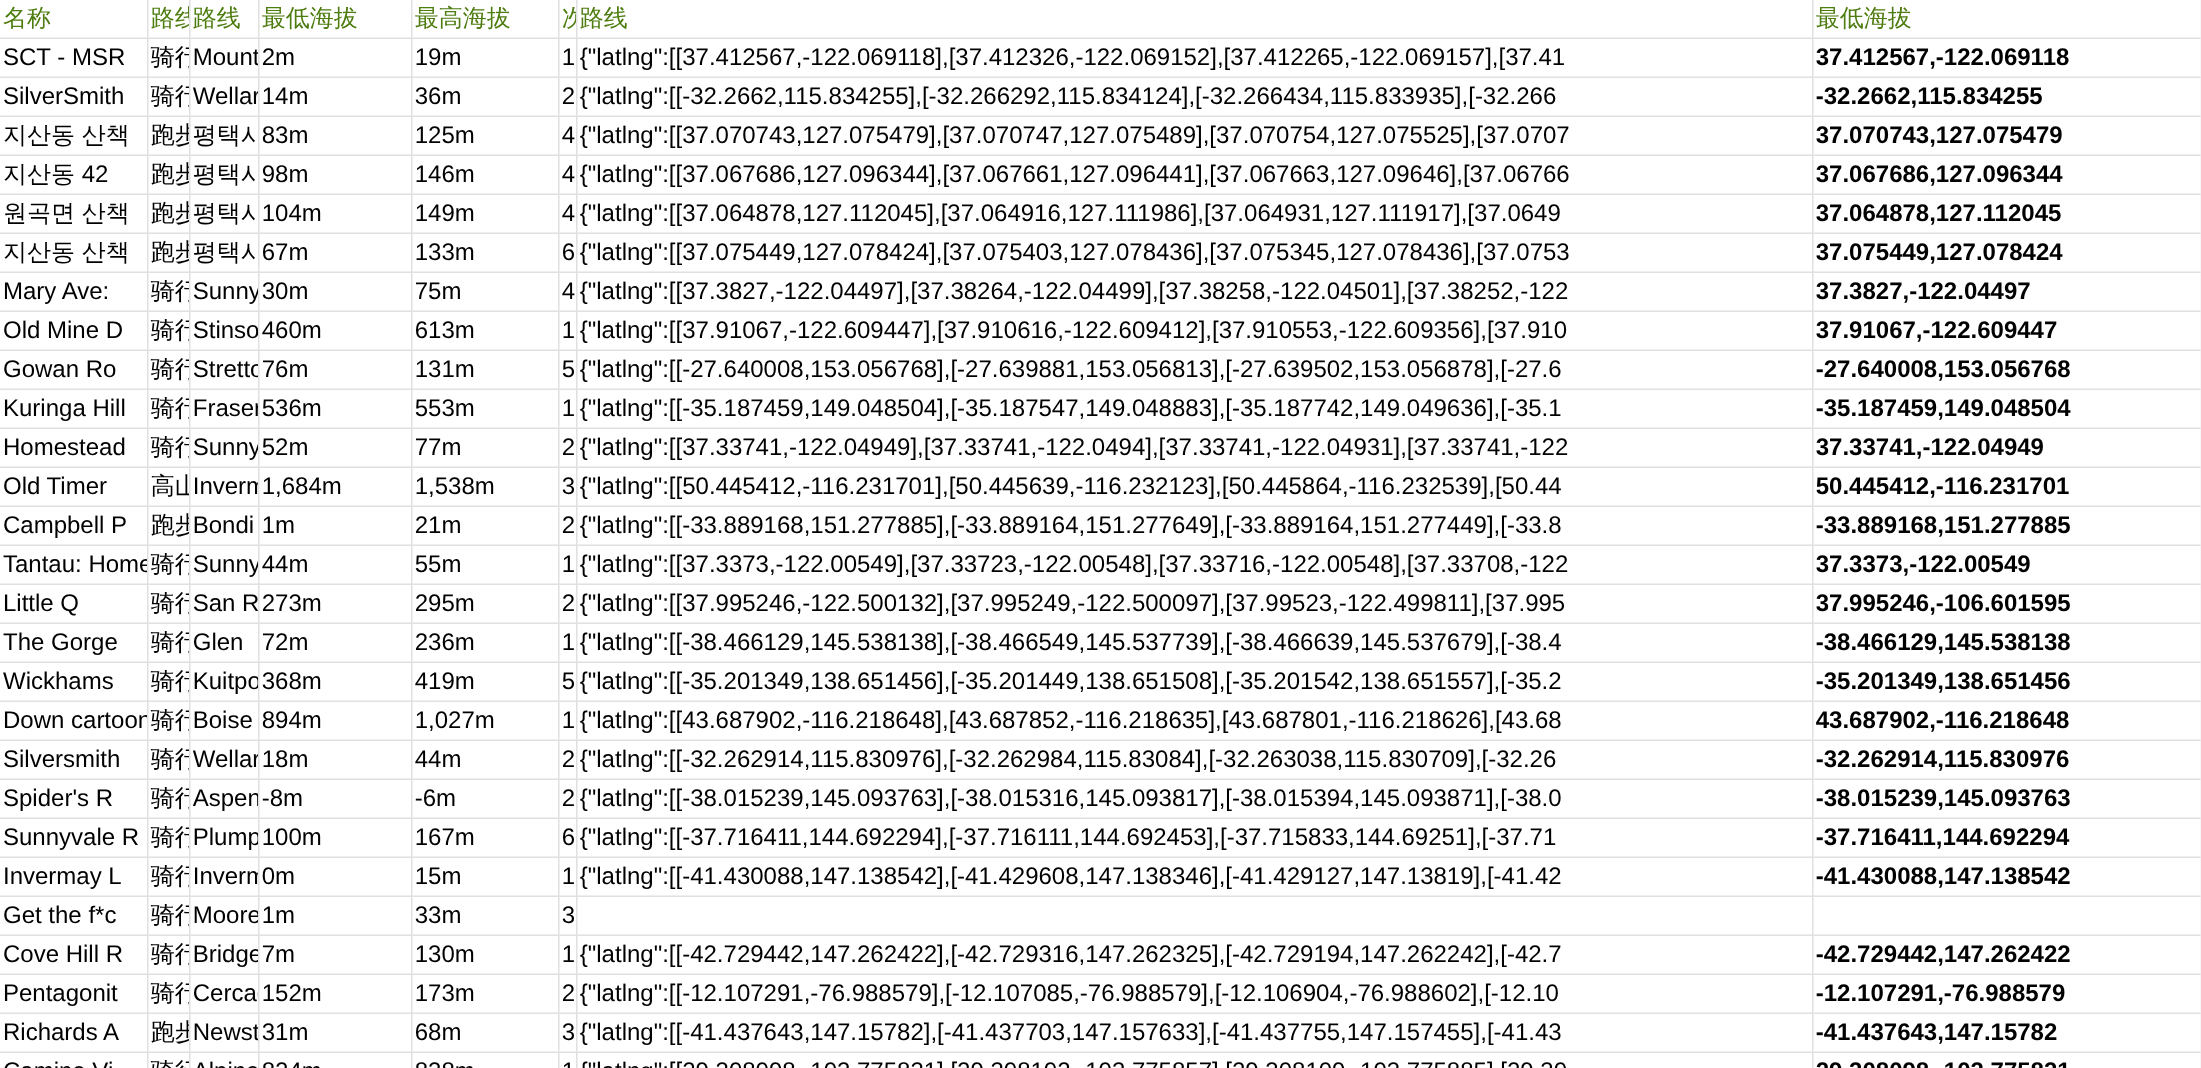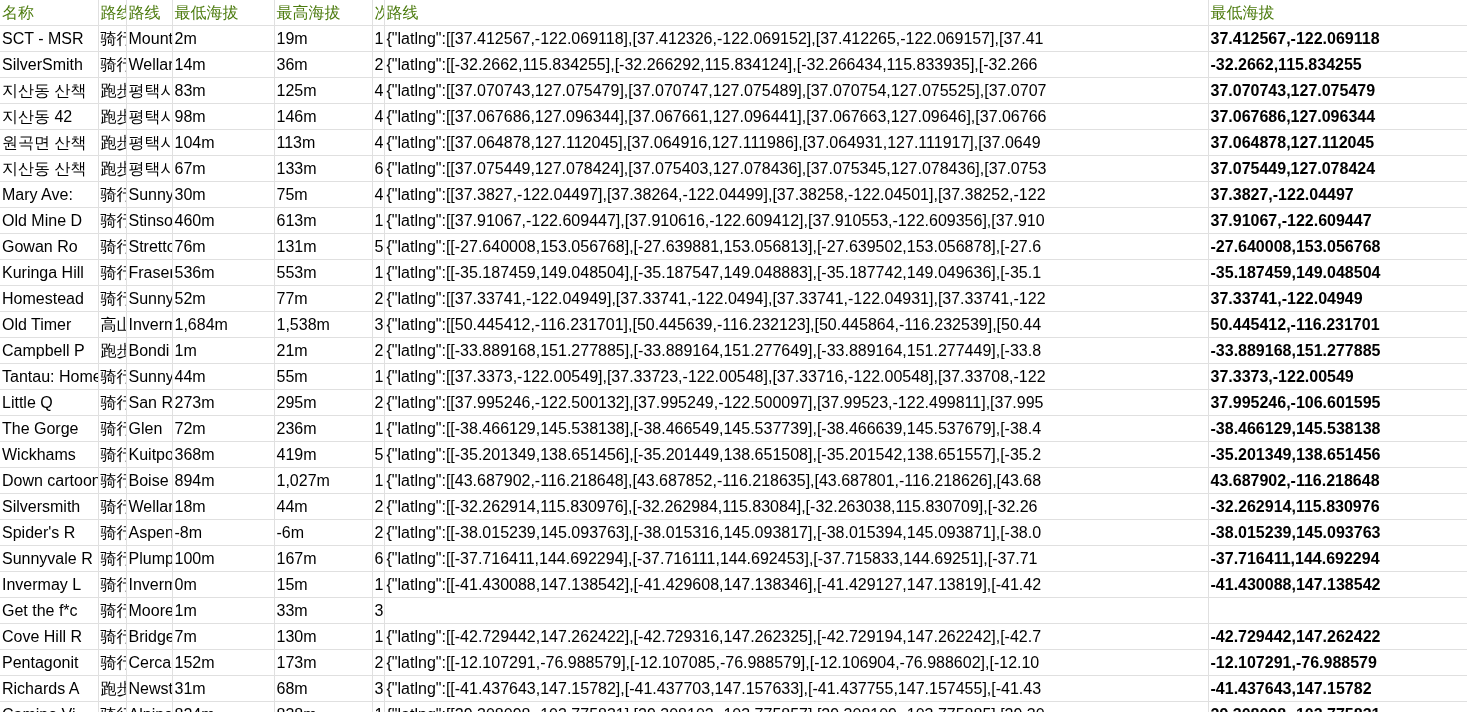--- a/index.html
+++ b/index.html
@@ -98,21 +98,21 @@
       <div class="cell c4">146m</div>
       <div class="cell c5">4</div>
       <div class="cell c6">{"latlng":[[37.067686,127.096344],[37.067661,127.096441],[37.067663,127.09646],[37.06766</div>
       <div class="cell c7">37.067686,127.096344</div>
     </div>
     <div class="row">
       <div class="cell c0">원곡면 산책</div>
       <div class="cell c1">跑步</div>
       <div class="cell c2">평택시</div>
       <div class="cell c3">104m</div>
-      <div class="cell c4">113m</div>
+      <div class="cell c4">149m</div>
       <div class="cell c5">4</div>
       <div class="cell c6">{"latlng":[[37.064878,127.112045],[37.064916,127.111986],[37.064931,127.111917],[37.0649</div>
       <div class="cell c7">37.064878,127.112045</div>
     </div>
     <div class="row">
       <div class="cell c0">지산동 산책</div>
       <div class="cell c1">跑步</div>
       <div class="cell c2">평택시</div>
       <div class="cell c3">67m</div>
       <div class="cell c4">133m</div>

